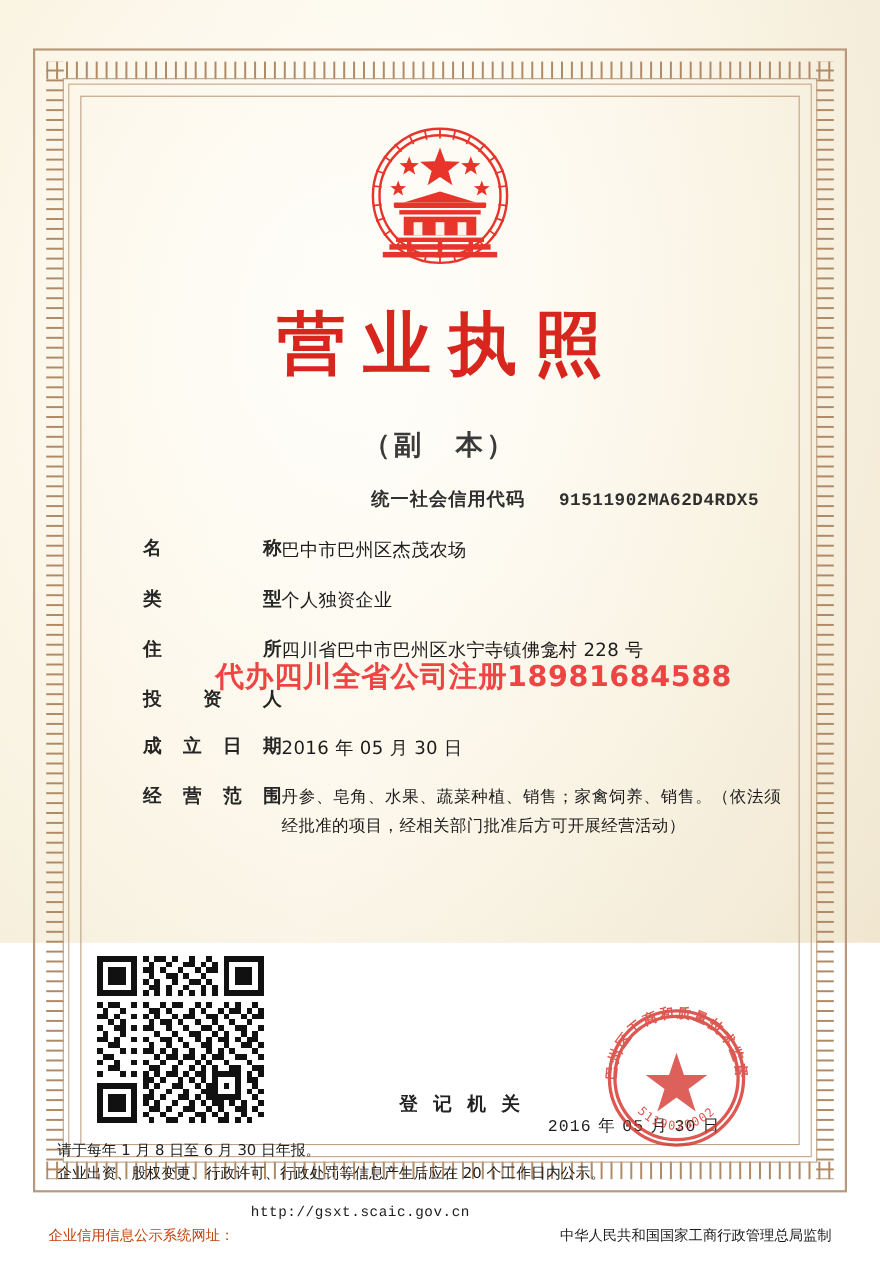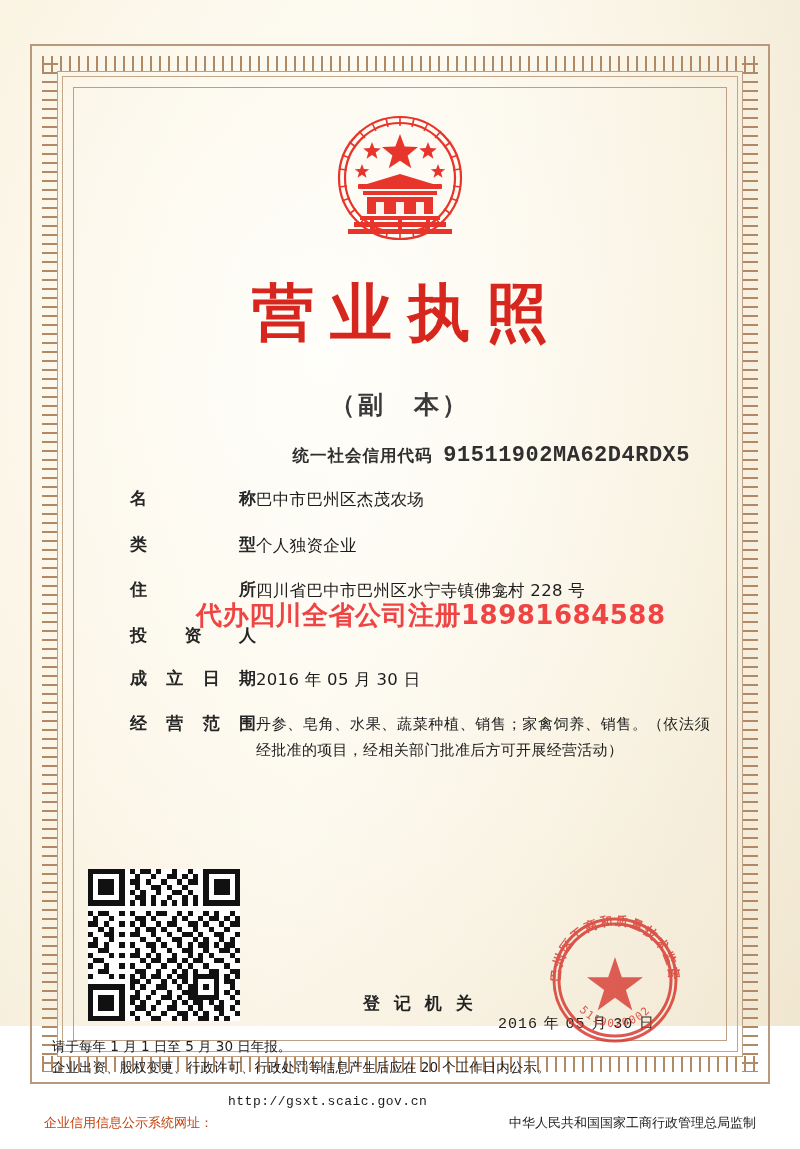--- a/index.html
+++ b/index.html
@@ -10,21 +10,21 @@
   body {
     width: 800px;
     height: 1149px;
     font-family: "Liberation Sans", sans-serif;
     overflow: hidden;
   }
 
   .page {
     position: relative;
     width: 800px;
-    height: 1026px;
+    height: 857px;
     background: #fdf8ec;
   }
 
   
   .paper-tint {
     position: absolute;
     inset: 0;
     background:
       radial-gradient(ellipse at 40% 35%, rgba(255,255,252,0.85) 0%, rgba(250,243,227,0.25) 55%, rgba(234,222,196,0.45) 100%),
       linear-gradient(100deg, #fbf5e5 0%, #fdfaf0 45%, #f6eedb 100%);
@@ -146,22 +146,22 @@
     font-family: "DejaVu Sans", sans-serif;
     font-size: 16.5px;
     font-weight: bold;
     color: #2f2f2f;
     letter-spacing: 1px;
     white-space: nowrap;
   }
   .credit-line .code {
     font-family: "Liberation Mono", monospace;
     letter-spacing: 0.5px;
-    margin-left: 4px;
-    font-size: 22px;
+    margin-left: 24px;
+    font-size: 16px;
     text-align: center;
   }
 
   
   .fields {
     position: absolute;
     left: 130px;
     top: 487px;
     width: 580px;
   }
@@ -504,20 +504,20 @@
       <text font-family="DejaVu Sans, sans-serif" font-size="12.5" fill="#d5342c" letter-spacing="2.2" font-weight="bold">
         <textPath href="#sealArcTop" startOffset="50%" text-anchor="middle">巴中市巴州区工商和质量技术监督管理局</textPath>
       </text>
       <text font-family="DejaVu Sans Mono, monospace" font-size="11" fill="#d5342c" letter-spacing="1.5">
         <textPath href="#sealArcBottom" startOffset="50%" text-anchor="middle">5119020002</textPath>
       </text>
     </svg>
   </div>
 
   <div class="note">
-    <div>请于每年 1 月 1 日至 5 月 30 日年报。</div>
+    <div>请于每年 1 月 8 日至 6 月 30 日年报。</div>
     <div>企业出资、股权变更、行政许可、行政处罚等信息产生后应在 20 个工作日内公示。</div>
   </div>
 
   <div class="site-line">http://gsxt.scaic.gov.cn</div>
   <div class="footer-left">企业信用信息公示系统网址：</div>
   <div class="footer-right">中华人民共和国国家工商行政管理总局监制</div>
 </div>
 
 </body></html>

